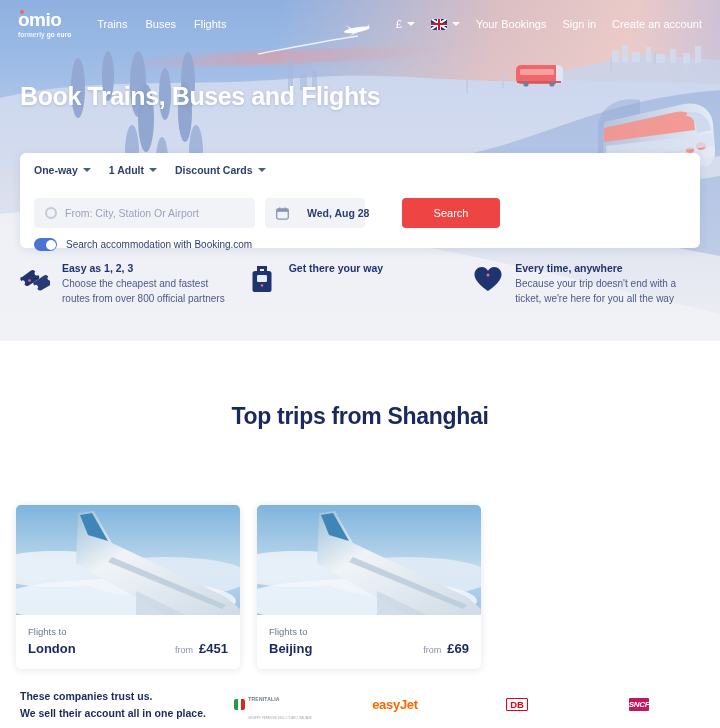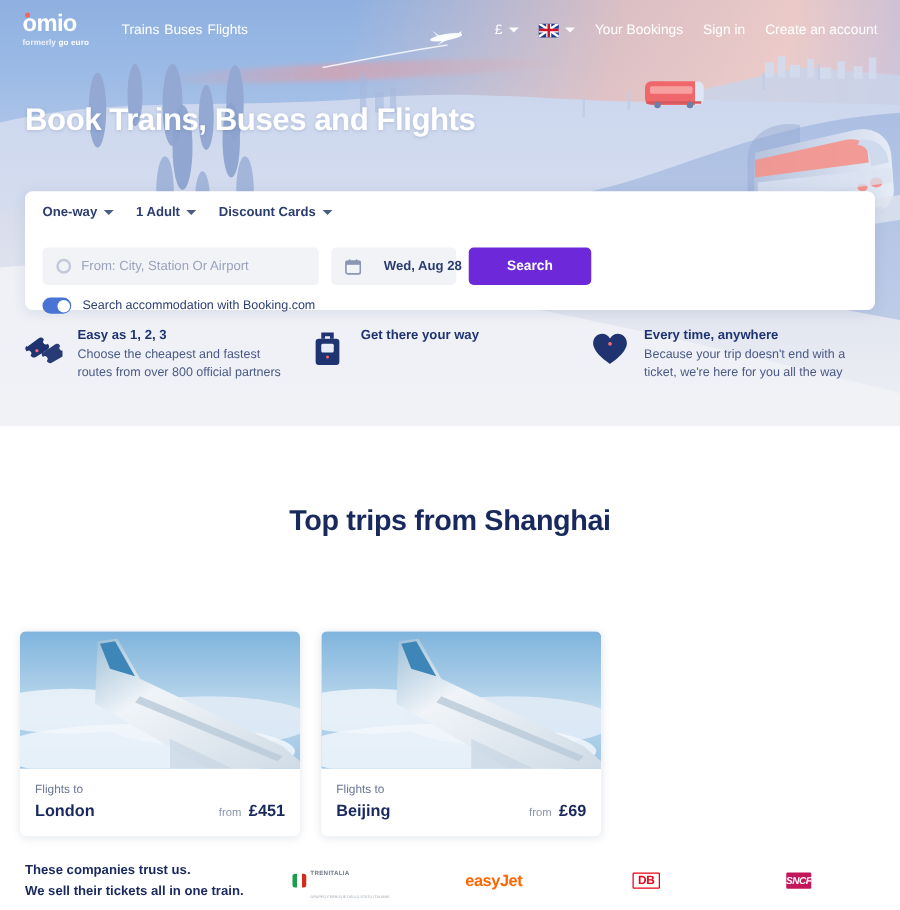--- a/index.html
+++ b/index.html
@@ -38,21 +38,21 @@
     padding: 0 18px;
   }
   .logo-wrap { display: flex; flex-direction: column; align-items: flex-start; margin-right: 26px; position: relative; }
   .logo-main {
     color: #ffffff; font-size: 19px; font-weight: 700; letter-spacing: -0.5px; line-height: 1;
   }
   .logo-dot { position:absolute; left: 2px; top: 0px; width: 4px; height: 4px; border-radius: 50%; background: #f8635f; }
   .logo-sub { color: #eef2fa; font-size: 6.5px; font-weight: 600; margin-top: 2px; letter-spacing: .1px; }
   .logo-sub b { color: #ffffff; }
 
-  .nav-left { display: flex; align-items: center; gap: 4px; }
+  .nav-left { display: flex; align-items: center; gap: 18px; }
   .nav-link {
     color: #ffffff; font-size: 11px; font-weight: 500; text-decoration: none; white-space: nowrap;
   }
   .nav-right { margin-left: auto; display: flex; align-items: center; gap: 16px; }
   .nav-sel { display: flex; align-items: center; gap: 5px; color:#fff; font-size: 11px; }
   .caret { display:inline-block; width: 0; height: 0; border-left: 4px solid transparent; border-right: 4px solid transparent; border-top: 4.5px solid #ffffff; opacity: .92; }
   .caret.dark { border-top-color: #3d4f7a; }
   .flag {
     width: 16px; height: 11px; position: relative; overflow: hidden; background: #1b3a8f; border-radius: 1px;
   }
@@ -86,22 +86,22 @@
   }
   .field.from { width: 221px; flex: 0 0 221px; }
   .field.to   { width: 221px; flex: 0 0 221px; }
   .field.date { width: 100px; flex: 0 0 100px; gap: 18px; }
   .field-ph { color: #9aa3bb; font-size: 10.5px; white-space: nowrap; overflow: hidden; }
   .field-val { color: #2c3e70; font-size: 10.5px; font-weight: 600; white-space: nowrap; }
   .ic-circle { width: 12px; height: 12px; border: 2.2px solid #c3cada; border-radius: 50%; flex: 0 0 12px; }
   .ic-pin { width: 12px; height: 14px; flex: 0 0 12px; }
   .ic-cal { width: 13px; height: 13px; flex: 0 0 13px; }
   .searchbtn {
-    flex: 0 0 98px; width: 98px; height: 30px; background: #6d28d9; border: 0; border-radius: 4px;
-    color: #fff; font-size: 11px; font-weight: 700; cursor: pointer; font-family: inherit;
+    flex: 0 0 98px; width: 98px; height: 30px; background: #ef4444; border: 0; border-radius: 4px;
+    color: #fff; font-size: 11px; font-weight: 400; cursor: pointer; font-family: inherit; margin-left: 27px;
   }
   .accom { display: flex; align-items: center; gap: 9px; margin-top: 10px; }
   .toggle { width: 23px; height: 13px; border-radius: 7px; background: #4a74d4; position: relative; flex: 0 0 23px; cursor: pointer; }
   .toggle .knob { position: absolute; right: 1.5px; top: 1.5px; width: 10px; height: 10px; border-radius: 50%; background: #fff; }
   .accom-label { color: #2c3e70; font-size: 10px; font-weight: 500; }
 
   
   .usps {
     position: absolute; left: 0; top: 262px; width: 720px; height: 70px;
     display: flex; z-index: 20; padding: 0 20px; gap: 0;
@@ -467,21 +467,21 @@
             <span class="card-price">£69</span>
           </div>
         </div>
       </div>
     </div>
   </div>
 
   <div class="trust">
     <div class="trust-txt">
       <div>These companies trust us.</div>
-      <div>We sell their tickets all in one train.</div>
+      <div>We sell their account all in one place.</div>
     </div>
     <div class="trust-logos">
       <div class="tl">
         <span class="tren">
           <span class="tren-mark"></span>
           <span>
             <span class="tren-txt">TRENITALIA</span><br>
             <span class="tren-sub">GRUPPO FERROVIE DELLO STATO ITALIANE</span>
           </span>
         </span>

